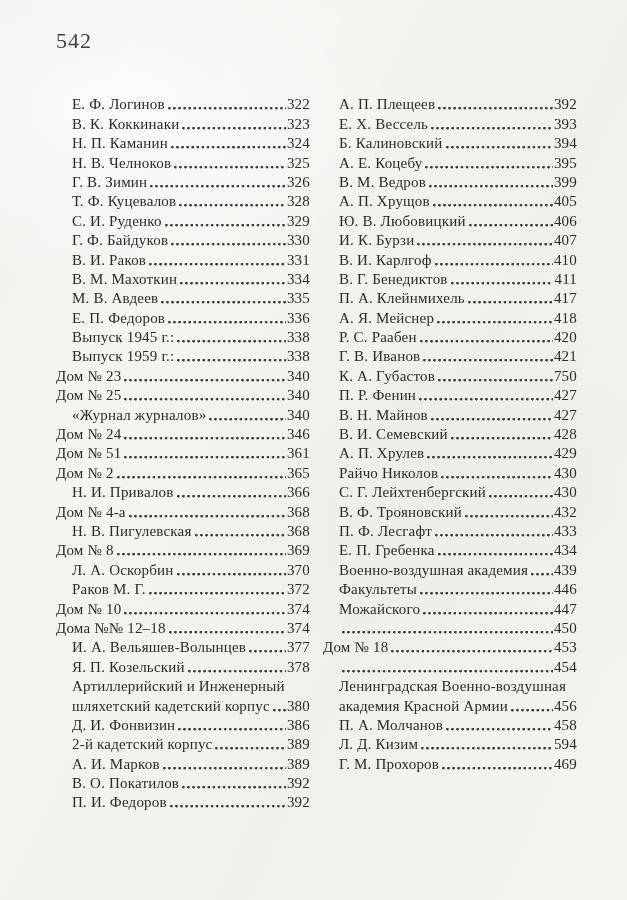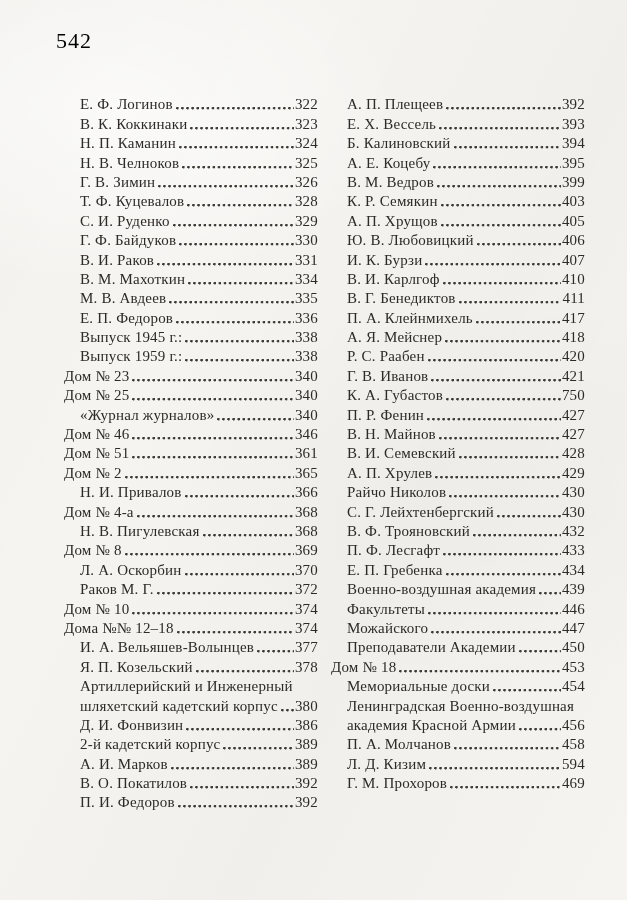--- a/index.html
+++ b/index.html
@@ -15,25 +15,25 @@
       linear-gradient(115deg, rgba(0,0,0,0.012) 0%, rgba(0,0,0,0) 30%, rgba(0,0,0,0.018) 62%, rgba(0,0,0,0) 100%),
       #f5f4f1;
     color: #2e2a27;
   }
   .page-number {
     position: absolute;
     left: 56px;
     top: 28px;
     font-size: 22px;
     letter-spacing: 1px;
-    color: #000000;
+    color: #404040;
   }
   .columns {
     position: absolute;
-    left: 64px;
+    left: 56px;
     top: 94px;
     width: 521px;
     display: flex;
     gap: 13px;
   }
   .col {
     width: 254px;
     flex: 0 0 254px;
   }
   .row {
@@ -143,21 +143,21 @@
         <span class="label">Дом № 25</span>
         <span class="dots"></span>
         <span class="pagenum">340</span>
       </div>
       <div class="row ind">
         <span class="label">«Журнал журналов»</span>
         <span class="dots"></span>
         <span class="pagenum">340</span>
       </div>
       <div class="row">
-        <span class="label">Дом № 46</span>
+        <span class="label">Дом № 24</span>
         <span class="dots"></span>
         <span class="pagenum">346</span>
       </div>
       <div class="row">
         <span class="label">Дом № 51</span>
         <span class="dots"></span>
         <span class="pagenum">361</span>
       </div>
       <div class="row">
         <span class="label">Дом № 2</span>
@@ -268,25 +268,20 @@
         <span class="label">А. Е. Коцебу</span>
         <span class="dots"></span>
         <span class="pagenum">395</span>
       </div>
       <div class="row ind">
         <span class="label">В. М. Ведров</span>
         <span class="dots"></span>
         <span class="pagenum">399</span>
       </div>
       <div class="row ind">
-        <span class="label">К. Р. Семякин</span>
-        <span class="dots"></span>
-        <span class="pagenum">403</span>
-      </div>
-      <div class="row ind">
         <span class="label">А. П. Хрущов</span>
         <span class="dots"></span>
         <span class="pagenum">405</span>
       </div>
       <div class="row ind">
         <span class="label">Ю. В. Любовицкий</span>
         <span class="dots"></span>
         <span class="pagenum">406</span>
       </div>
       <div class="row ind">
@@ -383,31 +378,29 @@
         <span class="label">Факультеты</span>
         <span class="dots"></span>
         <span class="pagenum">446</span>
       </div>
       <div class="row ind">
         <span class="label">Можайского</span>
         <span class="dots"></span>
         <span class="pagenum">447</span>
       </div>
       <div class="row ind">
-        <span class="label">Преподаватели Академии</span>
         <span class="dots"></span>
         <span class="pagenum">450</span>
       </div>
       <div class="row">
         <span class="label">Дом № 18</span>
         <span class="dots"></span>
         <span class="pagenum">453</span>
       </div>
       <div class="row ind">
-        <span class="label">Мемориальные доски</span>
         <span class="dots"></span>
         <span class="pagenum">454</span>
       </div>
       <div class="row ind">
         <span class="label">Ленинградская Военно-воздушная</span>
       </div>
       <div class="row ind">
         <span class="label">академия Красной Армии</span>
         <span class="dots"></span>
         <span class="pagenum">456</span>

